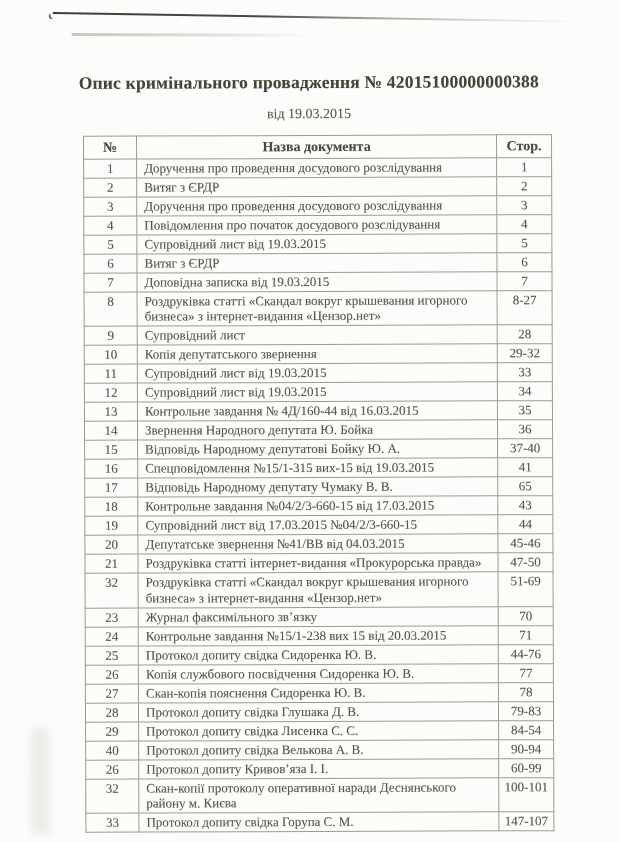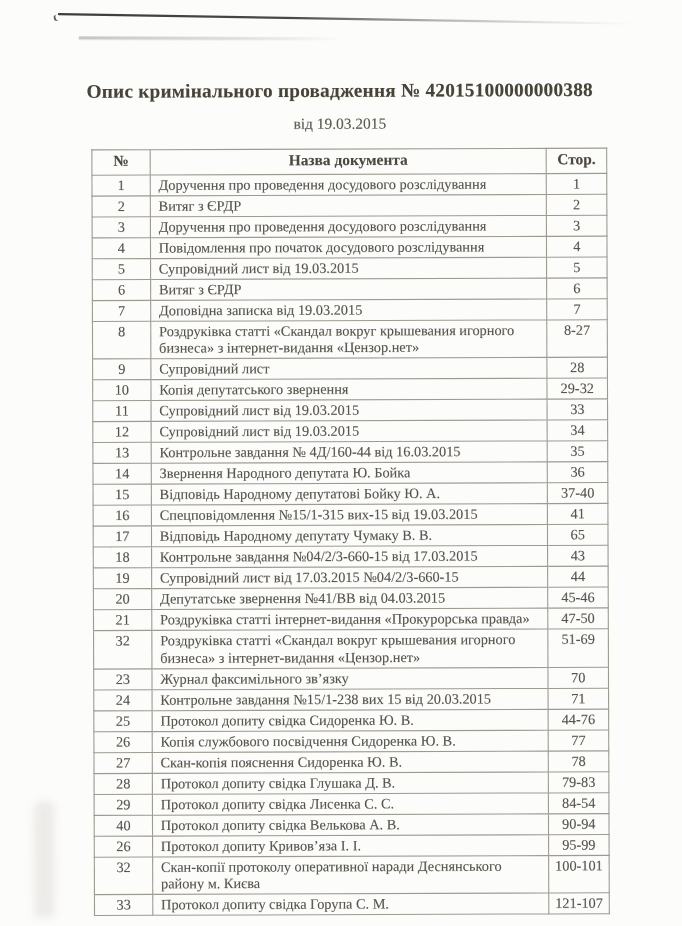--- a/index.html
+++ b/index.html
@@ -302,30 +302,30 @@
 
   <tr>
     <td class="c-num">40</td>
     <td class="c-name">Протокол допиту свідка Велькова А. В.</td>
     <td class="c-pages">90-94</td>
   </tr>
 
   <tr>
     <td class="c-num">26</td>
     <td class="c-name">Протокол допиту Кривов’яза І. І.</td>
-    <td class="c-pages">95-99</td>
+    <td class="c-pages">60-99</td>
   </tr>
 
   <tr>
     <td class="c-num">32</td>
     <td class="c-name">Скан-копії протоколу оперативної наради Деснянського району м. Києва</td>
     <td class="c-pages">100-101</td>
   </tr>
 
   <tr>
     <td class="c-num">33</td>
     <td class="c-name">Протокол допиту свідка Горупа С. М.</td>
-    <td class="c-pages">121-107</td>
+    <td class="c-pages">147-107</td>
   </tr>
 </tbody>
   </table>
 
 </div>
 
 </body></html>

